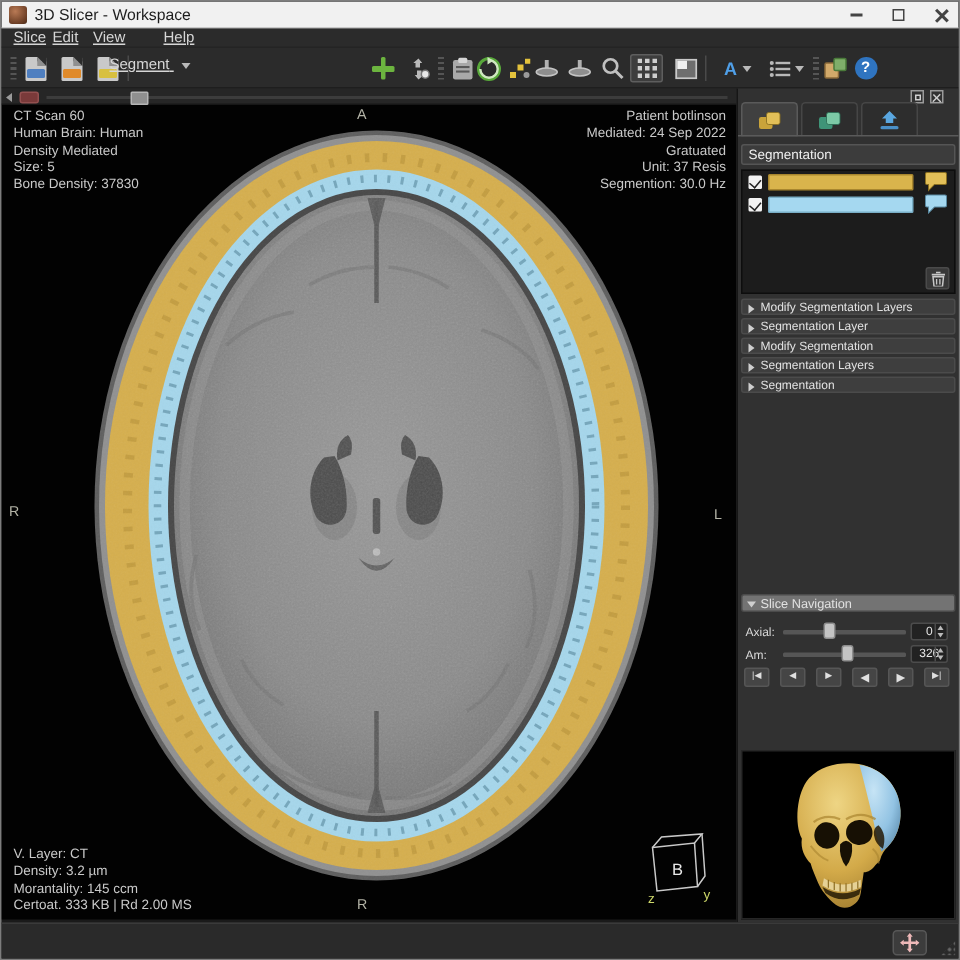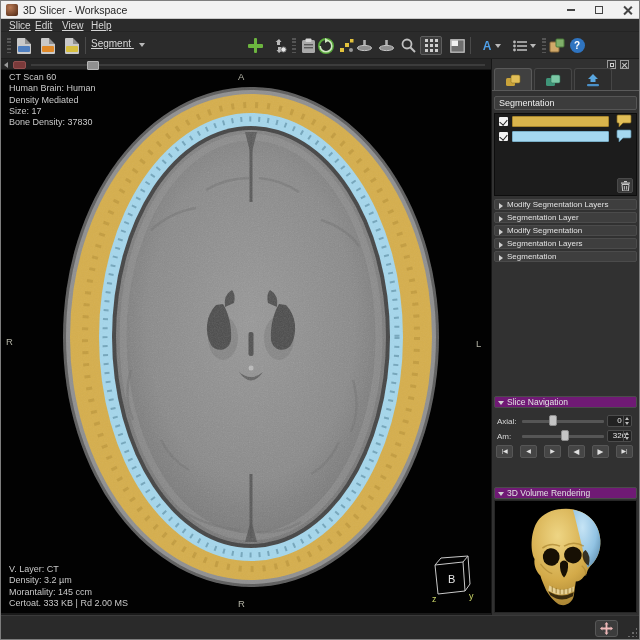--- a/index.html
+++ b/index.html
@@ -35,21 +35,21 @@
   .grip { top:37px; width:4px; height:15px;
           background-image:repeating-linear-gradient(#555 0 1.5px, transparent 1.5px 3.5px); }
   .tsep { top:36px; width:1px; height:17px; background:#4a4a4a; }
   .ticon { top:35px; width:20px; height:19px; display:flex; align-items:center; justify-content:center; }
   .docicon { position:relative; width:14px; height:16px; background:#c9c9c9; border-radius:1px; }
   .docicon:before { content:""; position:absolute; right:0; top:0; border:3px solid #2b2b2b;
                     border-left-color:#8f8f8f; border-bottom-color:#8f8f8f; }
   .docband { position:absolute; left:1px; bottom:2px; width:12px; height:6px; border-radius:1px; }
   .dd-arrow { width:0; height:0; border-left:3px solid transparent; border-right:3px solid transparent;
               border-top:4px solid #b9b9b9; display:inline-block; }
-  #segment-dd { left:90px; top:37px; font-size:10px; color:#d6d6d6;text-decoration:underline; }
+  #segment-dd { left:72px; top:37px; font-size:10px; color:#d6d6d6;text-decoration:underline; }
   #volume-combo { left:130px; top:35px; width:106px; height:18px; background:#222;
                   border:1px solid #4c4c4c; border-radius:2px; display:flex; align-items:center;
                   padding:0 5px; gap:5px; }
   #volume-combo .cval { font-size:9.5px; color:#dcdcdc; flex:1; }
   .circ-ico { width:10px; height:10px; border-radius:50%; background:#8d8d8d;
               border:1px solid #aaa; position:relative; }
   .circ-ico:after{ content:""; position:absolute; left:3px; top:3px; width:3px; height:3px;
               border-radius:50%; background:#444; }
   .plus-ico { position:relative; width:15px; height:15px; }
   .plus-ico:before,.plus-ico:after{ content:""; position:absolute; background:#6cb43f; border-radius:1px;}
@@ -98,21 +98,21 @@
   .swatch { position:absolute; width:97px; height:11px; border-radius:1px; }
   .sw-yellow { background:#d9b44c; border:1px solid #a8862e; }
   .sw-blue   { background:#a5d8f0; border:1px solid #79aec6; }
   .cbar { position:absolute; left:493px; width:143px; height:11px; background:#3e3e3e;
           border:1px solid #4b4b4b; border-radius:2px; color:#e2e2e2; font-size:8px;
           line-height:9.5px; padding-left:12px; }
   .tri-r { position:absolute; left:4px; top:2.6px; width:0; height:0;
            border-top:3px solid transparent; border-bottom:3px solid transparent; border-left:4px solid #cfcfcf; }
   .tri-d { position:absolute; left:3px; top:3.5px; width:0; height:0;
            border-left:3.5px solid transparent; border-right:3.5px solid transparent; border-top:4.5px solid #cfcfcf; }
-  .sec-hdr { background:#701a75; font-size:8.5px; height:12px; line-height:11px; }
+  .sec-hdr { background:#737373; font-size:8.5px; height:12px; line-height:11px; }
   .plabel { position:absolute; font-size:8px; color:#d8d8d8; }
   .strack { position:absolute; height:2.5px; background:#565656; border-radius:1px; }
   .shandle { position:absolute; width:8px; height:11px; background:#c4c4c4; border:1px solid #8e8e8e; border-radius:2px; }
   .spin { position:absolute; width:25px; height:12px; background:#222; border:1px solid #4c4c4c;
           border-radius:2px; color:#e6e6e6; font-size:8px; line-height:10px; text-align:center; }
   .spin .arrows { position:absolute; right:1px; top:0; width:7px; height:100%;
                   border-left:1px solid #4c4c4c; display:flex; flex-direction:column;
                   align-items:center; justify-content:space-evenly; }
   .ar-u { width:0;height:0;border-left:2.5px solid transparent;border-right:2.5px solid transparent;border-bottom:3px solid #bbb; }
   .ar-d { width:0;height:0;border-left:2.5px solid transparent;border-right:2.5px solid transparent;border-top:3px solid #bbb; }
@@ -148,21 +148,21 @@
       </div>
     <div class="abs winbtn" style="left:614px">
         <div class="close-glyph"></div>
       </div>
   </div>
 
   <div class="abs" id="menubar"></div>
   <div class="abs menuitem" style="left:8px">Slice</div>
   <div class="abs menuitem" style="left:34px">Edit</div>
   <div class="abs menuitem" style="left:61px">View</div>
-  <div class="abs menuitem" style="left:90px">Help</div>
+  <div class="abs menuitem" style="left:108px">Help</div>
 
   <div class="abs" id="toolbar"></div>
   <div class="abs grip" style="left:6px"></div>
   <div class="abs ticon" style="left:13px">
     <div class="docicon">
         <div class="docband" style="background:#4f7fc0"></div>
       </div>
   </div>
   <div class="abs ticon" style="left:37px">
     <div class="docicon">
@@ -352,22 +352,29 @@
 
       <rect x="62" y="17" width="376" height="500" filter="url(#grain)" opacity="0.12" clip-path="url(#brainClip)"></rect>
       <rect x="62" y="17" width="376" height="500" filter="url(#grain)" opacity="0.07" clip-path="url(#headClip)"></rect>
     </svg>
 
     
     <div class="ovl" style="left:8px; top:2px">
       <div>CT Scan 60</div>
       <div>Human Brain: Human</div>
       <div>Density Mediated</div>
-      <div>Size: 17</div>
+      <div>Size: 5</div>
       <div>Bone Density: 37830</div>
+    </div>
+    <div class="ovl" style="right:7px; top:2px; text-align:right">
+      <div>Patient botlinson</div>
+      <div>Mediated: 24 Sep 2022</div>
+      <div>Gratuated</div>
+      <div>Unit: 37 Resis</div>
+      <div>Segmention: 30.0 Hz</div>
     </div>
     <div class="ovl" style="left:8px; top:494px">
       <div>V. Layer: CT</div>
       <div>Density: 3.2 µm</div>
       <div>Morantality: 145 ccm</div>
       <div>Certoat. 333 KB | Rd 2.00 MS</div>
     </div>
     <div class="omark" style="left:237px; top:1px">A</div>
     <div class="omark" style="left:5px;   top:266px">R</div>
     <div class="omark" style="left:475px; top:268px">L</div>
@@ -470,21 +477,20 @@
         <span class="ar-d"></span>
       </span>
   </div>
   <div class="navbtn" style="left:495px">|◀</div>
   <div class="navbtn" style="left:519px">◀</div>
   <div class="navbtn" style="left:543px">▶</div>
   <div class="navbtn" style="left:567px; font-size:7.5px">◀</div>
   <div class="navbtn" style="left:591px; font-size:7.5px">▶</div>
   <div class="navbtn" style="left:615px">▶|</div>
 
-  <div class="abs cbar sec-hdr" style="top:486px"><span class="tri-d"></span><span>3D Volume Rendering</span></div>
   <div class="abs" id="vr-viewport">
     <svg width="141" height="111" viewBox="0 0 143 113">
       <defs>
         <radialGradient id="sk" cx="38%" cy="28%" r="85%">
           <stop offset="0" stop-color="#eed584"></stop>
             <stop offset="0.55" stop-color="#d3aa49"></stop>
             <stop offset="1" stop-color="#96732a"></stop>
         </radialGradient>
         <radialGradient id="bl" cx="35%" cy="30%" r="85%">
           <stop offset="0" stop-color="#c6e4f5"></stop>

